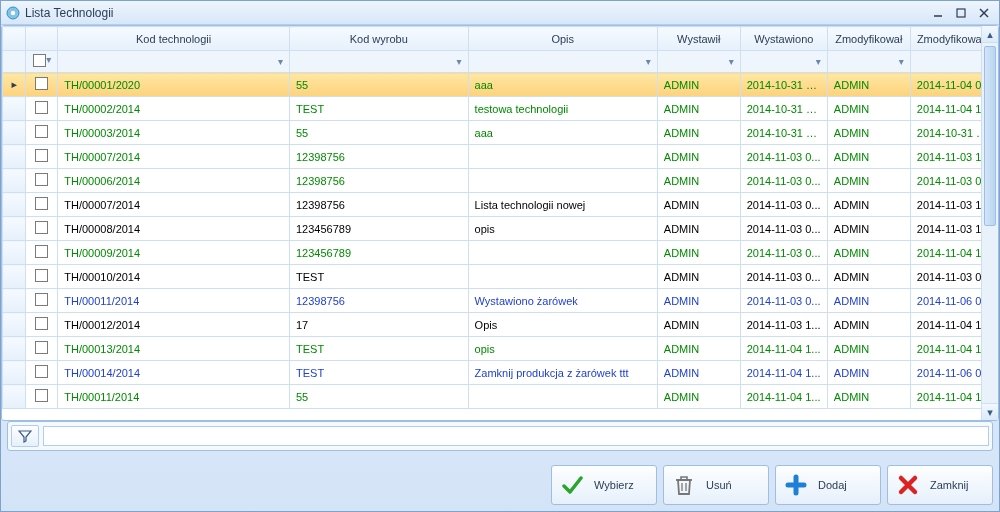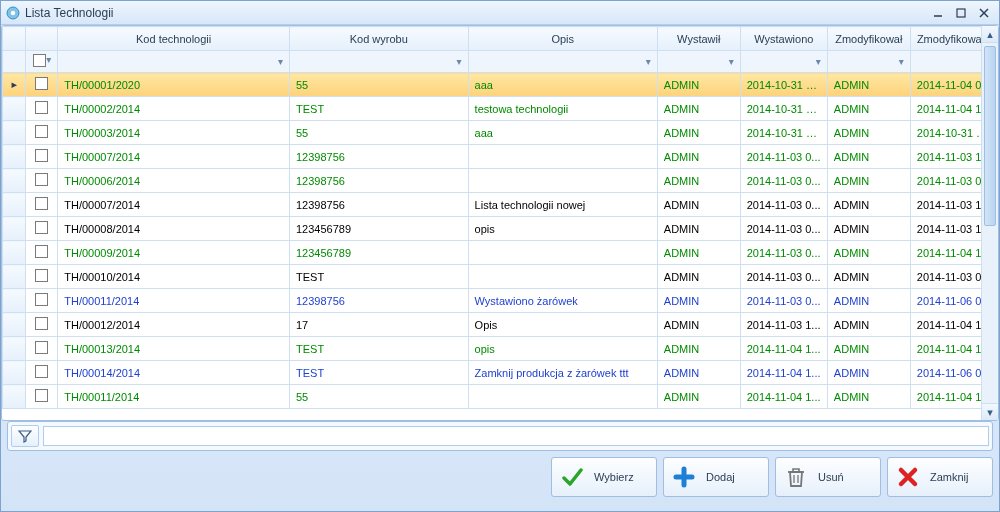--- a/index.html
+++ b/index.html
@@ -43,21 +43,21 @@
 
   .scrollbar-v { position: absolute; right: 0; top: 0; bottom: 0; width: 17px; background: #e9f1fa; border-left: 1px solid #cddff1; }
   .scrollbar-v .thumb { position: absolute; left: 2px; right: 2px; top: 20px; height: 180px; background: linear-gradient(to right, #d2e4f7, #b9d5f0); border: 1px solid #9ebfe2; border-radius: 2px; }
   .scrollbar-v .arr { position: absolute; left: 0; right: 0; height: 17px; display: flex; align-items: center; justify-content: center; color: #3b5c82; background: linear-gradient(to bottom, #f2f8ff, #dceaf9); border-bottom: 1px solid #cddff1; }
   .scrollbar-v .arr.bot { bottom: 0; top: auto; border-top: 1px solid #cddff1; border-bottom: none; }
 
   .filter-bar { margin: 0 6px 6px 6px; border: 1px solid #9ebfe2; background: #f4f9ff; border-radius: 3px; height: 30px; display: flex; align-items: center; padding: 3px; gap: 4px; }
   .filter-bar .fbtn { width: 28px; height: 22px; border: 1px solid #b0cdea; background: linear-gradient(to bottom,#fdfeff,#e6f0fb); display: flex; align-items: center; justify-content: center; border-radius: 2px; color: #3b5c82; cursor: pointer; }
   .filter-bar .finput { flex: 1; height: 20px; border: 1px solid #b0cdea; background: #fff; }
 
-  .button-bar { height: 48px; margin: 0 6px 6px 6px; display: flex; justify-content: flex-end; gap: 6px; }
+  .button-bar { height: 48px; margin: 0 6px 6px 6px; display: flex; justify-content: flex-end; gap: 6px; align-items: flex-end; }
   .btn { width: 106px; height: 40px; border: 1px solid #9ebfe2; background: linear-gradient(to bottom, #fdfeff 0%, #e6f0fb 100%); border-radius: 3px; display: flex; align-items: center; justify-content: flex-start; padding-left: 8px; gap: 10px; cursor: pointer; color: #2b3e55; }
   .btn .bicon { width: 24px; height: 24px; display: flex; align-items: center; justify-content: center; }
   .btn .blabel { font-size: 11px; }
 </style>
 </head>
 <body>
 
 <div class="window">
 
   <div class="titlebar">
@@ -308,40 +308,40 @@
       <span class="bicon">
           <svg width="22" height="22" viewBox="0 0 22 22">
             <path d="M3 12 L9 18 L20 4" fill="none" stroke="#2aa52a" stroke-width="3.5" stroke-linecap="round" stroke-linejoin="round"></path>
           </svg>
         </span>
       <span class="blabel">Wybierz</span>
     </div>
     <div class="btn">
       <span class="bicon">
           <svg width="22" height="22" viewBox="0 0 22 22">
-            <path d="M11 3 L11 19 M3 11 L19 11" stroke="#1e7fd6" stroke-width="5" stroke-linecap="round"></path>
-          </svg>
-        </span>
-      <span class="blabel">Dodaj</span>
-    </div>
-    <div class="btn">
-      <span class="bicon">
-          <svg width="22" height="22" viewBox="0 0 22 22">
             <path d="M5 6 L17 6 L16 20 L6 20 Z" fill="none" stroke="#777" stroke-width="1.8"></path>
             <line x1="3" y1="6" x2="19" y2="6" stroke="#777" stroke-width="1.8"></line>
             <line x1="9" y1="9" x2="9" y2="17" stroke="#777" stroke-width="1.3"></line>
             <line x1="13" y1="9" x2="13" y2="17" stroke="#777" stroke-width="1.3"></line>
             <path d="M8 6 L8 3 L14 3 L14 6" fill="none" stroke="#777" stroke-width="1.6"></path>
           </svg>
         </span>
       <span class="blabel">Usuń</span>
     </div>
     <div class="btn">
       <span class="bicon">
           <svg width="22" height="22" viewBox="0 0 22 22">
+            <path d="M11 3 L11 19 M3 11 L19 11" stroke="#1e7fd6" stroke-width="5" stroke-linecap="round"></path>
+          </svg>
+        </span>
+      <span class="blabel">Dodaj</span>
+    </div>
+    <div class="btn">
+      <span class="bicon">
+          <svg width="22" height="22" viewBox="0 0 22 22">
             <path d="M4 4 L18 18 M18 4 L4 18" stroke="#d22" stroke-width="4.5" stroke-linecap="round"></path>
           </svg>
         </span>
       <span class="blabel">Zamknij</span>
     </div>
   </div>
 
 </div>
 
 </body></html>

